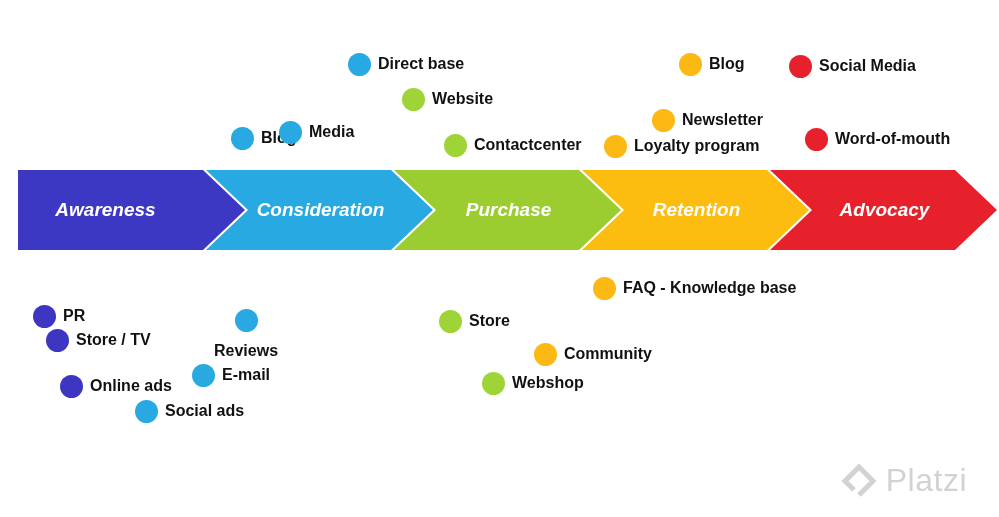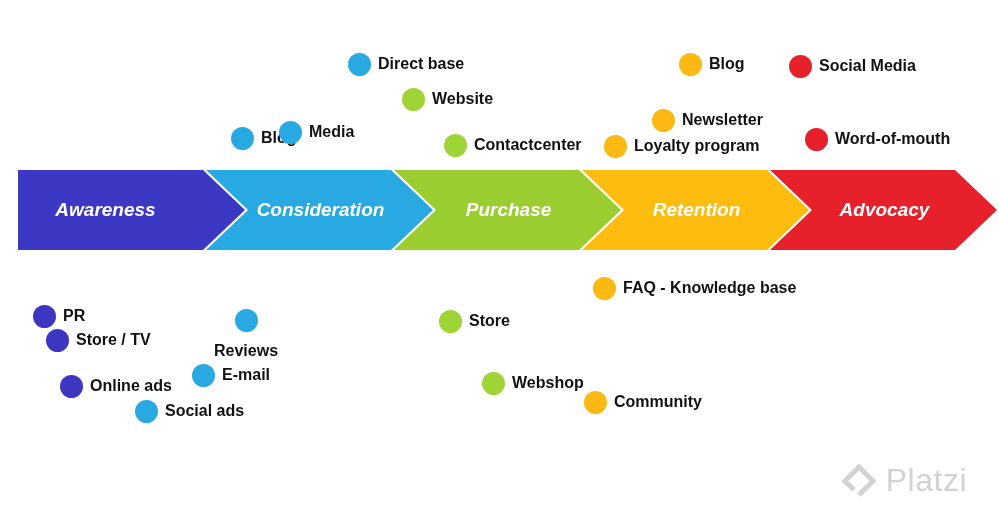--- a/index.html
+++ b/index.html
@@ -170,21 +170,21 @@
         <span class="tp-label">Store</span>
       </div>
       <div class="tp" style="left: 482px; top: 371px;">
         <span class="dot" style="background: rgb(159, 212, 55);"></span>
         <span class="tp-label">Webshop</span>
       </div>
       <div class="tp" style="left: 593px; top: 276px;">
         <span class="dot" style="background: rgb(252, 184, 19);"></span>
         <span class="tp-label">FAQ - Knowledge base</span>
       </div>
-      <div class="tp" style="left: 584px; top: 342px; margin-top: 48px;">
+      <div class="tp" style="left: 534px; top: 342px;">
         <span class="dot" style="background: rgb(252, 184, 19);"></span>
         <span class="tp-label">Community</span>
       </div>
     </div>
 
   <div class="watermark" style="color: rgb(210, 210, 210);">
     <span>
       <svg width="36" height="36" viewBox="0 0 36 36">
         <path d="M13 27 L4 18 L18 4 L32 18 L18 32" fill="none" stroke="currentColor" stroke-width="5" stroke-linejoin="miter"></path>
       </svg>

